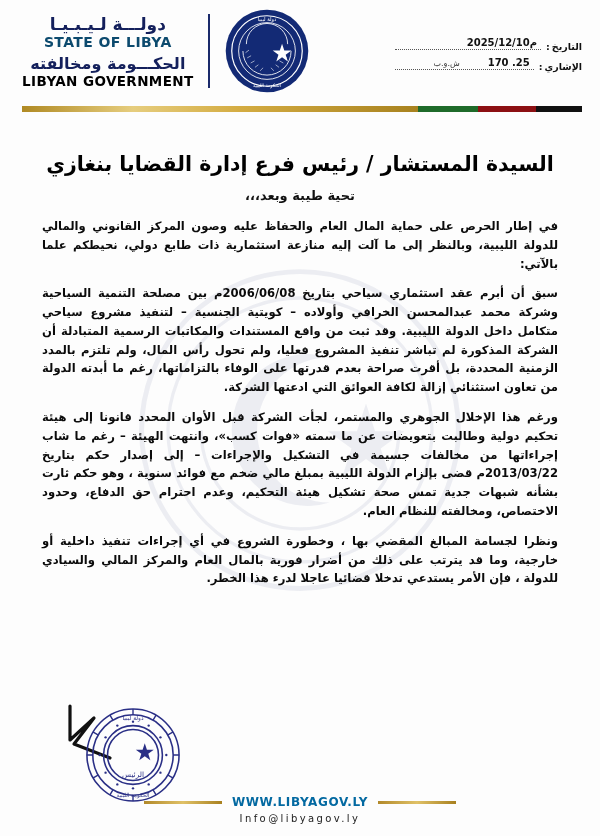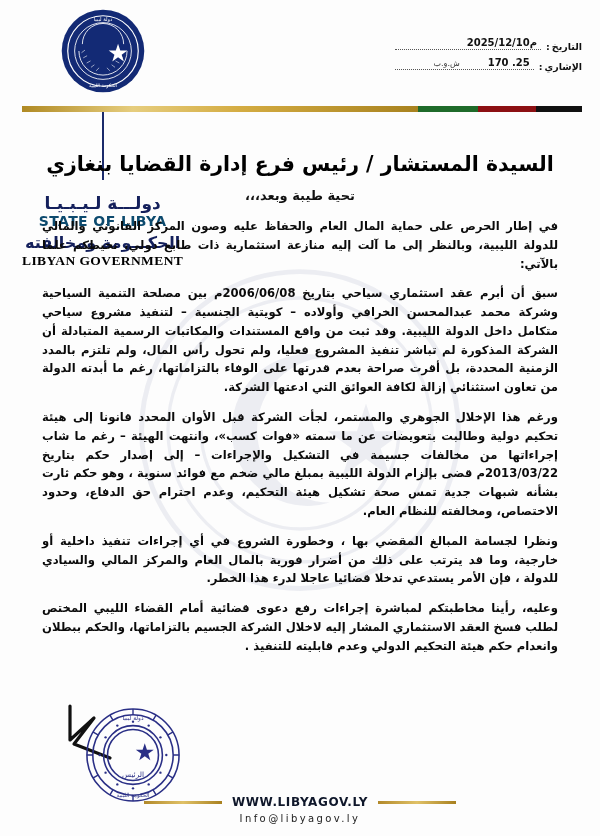--- a/index.html
+++ b/index.html
@@ -30,21 +30,21 @@
   
   .header{
     position:relative;z-index:2;
     display:flex;flex-direction:row-reverse;
     align-items:flex-start;
     justify-content:space-between;
     padding:8px 18px 0 22px;
     height:100px;box-sizing:border-box;
   }
   .brand{
-    display:flex;flex-direction:column;align-items:center;
+    display:flex;flex-direction:row;align-items:center;
     gap:12px;
     margin-right:0;
   }
   .emblem{width:86px;height:86px;flex:0 0 auto;}
   .brand-divider{
     width:2px;height:74px;background:#1b2a6b;margin:0 2px;
   }
   .brand-text{
     text-align:center;line-height:1.12;color:#14205c;
     padding-top:2px;
@@ -56,21 +56,21 @@
   .brand-en1{
     font-size:14px;font-weight:bold;color:#0c4a6e;
     direction:ltr;letter-spacing:.4px;margin-top:1px;
   }
   .brand-ar2{
     font-size:16px;font-weight:bold;color:#14205c;
     direction:rtl;margin-top:4px;
   }
   .brand-en2{
     font-size:13.5px;font-weight:bold;color:#000;
-    direction:ltr;letter-spacing:.4px;margin-top:1px;font-family:Liberation Serif, serif;
+    direction:ltr;letter-spacing:.4px;margin-top:1px;
   }
   
   .meta{
     margin-top:30px;direction:rtl;
     font-size:9.5px;color:#111;
     width:190px;
   }
   .meta-row{
     display:flex;align-items:baseline;
     margin-bottom:6px;white-space:nowrap;
@@ -154,21 +154,21 @@
   }
   .footer-line{
     display:flex;align-items:center;justify-content:center;
     gap:10px;direction:ltr;
   }
   .footer-bar{
     height:3px;width:78px;
     background:linear-gradient(to right,#b2892a,#e0c167,#a8801f);
   }
   .footer-url{
-    font-size:12px;font-weight:bold;color:#0f172a;
+    font-size:12px;font-weight:bold;color:#0369a1;
     letter-spacing:.6px;direction:ltr;
   }
   .footer-mail{
     margin-top:4px;font-size:10px;color:#222;
     letter-spacing:2.4px;direction:ltr;
   }
 </style>
 </head>
 <body>
 
@@ -244,21 +244,20 @@
   </div>
 
   <div class="content">
     <h1 class="doc-title">السيدة المستشار / رئيس فرع إدارة القضايا بنغازي</h1>
     <div class="greeting">تحية طيبة وبعد،،،</div>
 
     <p class="para">في إطار الحرص على حماية المال العام والحفاظ عليه وصون المركز القانوني والمالي للدولة الليبية، وبالنظر إلى ما آلت إليه منازعة استثمارية ذات طابع دولي، نحيطكم علما بالآتي:</p>
     <p class="para">سبق أن أبرم عقد استثماري سياحي بتاريخ 2006/06/08م بين مصلحة التنمية السياحية وشركة محمد عبدالمحسن الخرافي وأولاده – كويتية الجنسية – لتنفيذ مشروع سياحي متكامل داخل الدولة الليبية. وقد ثبت من واقع المستندات والمكاتبات الرسمية المتبادلة أن الشركة المذكورة لم تباشر تنفيذ المشروع فعليا، ولم تحول رأس المال، ولم تلتزم بالمدد الزمنية المحددة، بل أقرت صراحة بعدم قدرتها على الوفاء بالتزاماتها، رغم ما أبدته الدولة من تعاون استثنائي إزالة لكافة العوائق التي ادعتها الشركة.</p>
     <p class="para">ورغم هذا الإخلال الجوهري والمستمر، لجأت الشركة قبل الأوان المحدد قانونا إلى هيئة تحكيم دولية وطالبت بتعويضات عن ما سمته «فوات كسب»، وانتهت الهيئة – رغم ما شاب إجراءاتها من مخالفات جسيمة في التشكيل والإجراءات – إلى إصدار حكم بتاريخ 2013/03/22م قضى بإلزام الدولة الليبية بمبلغ مالي ضخم مع فوائد سنوية ، وهو حكم ثارت بشأنه شبهات جدية تمس صحة تشكيل هيئة التحكيم، وعدم احترام حق الدفاع، وحدود الاختصاص، ومخالفته للنظام العام.</p>
     <p class="para">ونظرا لجسامة المبالغ المقضي بها ، وخطورة الشروع في أي إجراءات تنفيذ داخلية أو خارجية، وما قد يترتب على ذلك من أضرار فورية بالمال العام والمركز المالي والسيادي للدولة ، فإن الأمر يستدعي تدخلا قضائيا عاجلا لدرء هذا الخطر.</p>
-    <p class="para">وعليه، رأينا مخاطبتكم لمباشرة إجراءات رفع دعوى قضائية أمام القضاء الليبي المختص لطلب فسخ العقد الاستثماري المشار إليه لاخلال الشركة الجسيم بالتزاماتها، والحكم ببطلان وانعدام حكم هيئة التحكيم الدولي وعدم قابليته للتنفيذ .</p>
   </div>
 
   <div class="sign-area">
     <svg class="signature" viewBox="0 0 70 70">
       <path d="M10 6 L10 40 L34 18 L14 44 L50 58" fill="none" stroke="#111" stroke-width="3.2" stroke-linecap="round" stroke-linejoin="round"></path>
     </svg>
 
     <svg class="seal" viewBox="0 0 100 100">
       <g fill="none" stroke="#2a2f86" stroke-width="1.6">
         <circle cx="50" cy="50" r="47"></circle>

